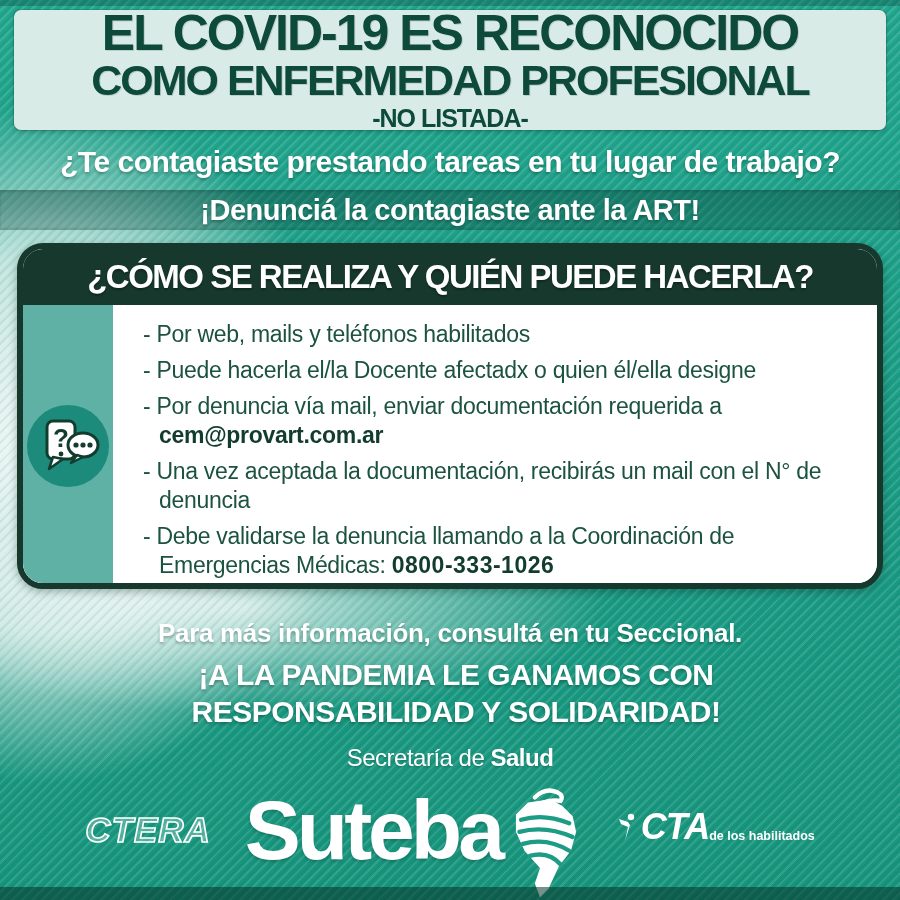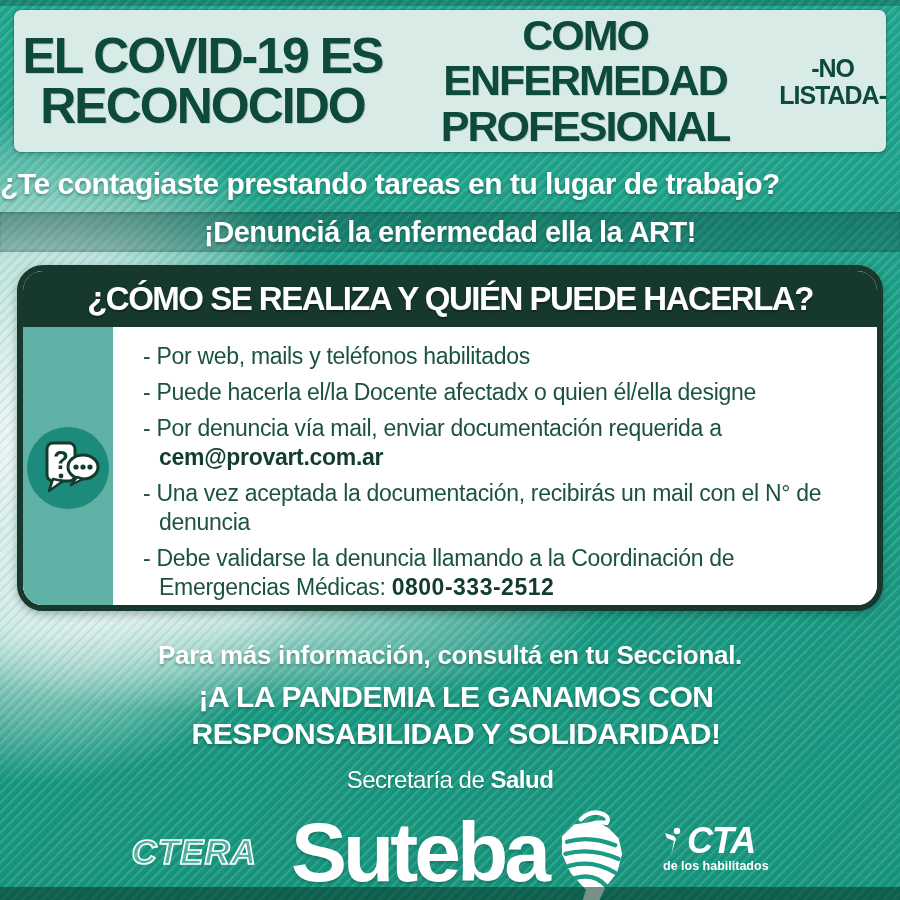--- a/index.html
+++ b/index.html
@@ -21,32 +21,32 @@
       rgba(0,0,0,0) 6px 7px);
   }
   .poster::after{
     content:"";position:absolute;top:0;left:0;right:0;height:6px;z-index:2;
     background:rgba(0,45,38,0.28);
   }
   .layer{position:relative;z-index:3;}
 
   
   .header-box{
-    margin:10px 14px 0;height:142px;border-radius:7px;background:#d8ebe6;
+    margin:10px 14px 0;height:120px;border-radius:7px;background:#d8ebe6;
     box-shadow:0 0 0 1px rgba(0,60,45,0.18), 0 2px 4px rgba(0,40,30,0.25);
-    display:flex;align-items:center;justify-content:center;
+    display:flex;flex-direction:column;align-items:center;justify-content:center;
     color:#0d4a39;text-align:center;
   }
   .header-box .l1{font-size:50px;font-weight:bold;letter-spacing:-2px;line-height:1.0;text-shadow:1px 1px 0 rgba(0,0,0,0.12);}
   .header-box .l2{font-size:43px;font-weight:bold;letter-spacing:-2px;line-height:1.05;text-shadow:1px 1px 0 rgba(0,0,0,0.12);}
   .header-box .l3{font-size:25px;font-weight:bold;letter-spacing:-1px;line-height:1.1;margin-top:2px;}
 
   
   .question{
-    margin-top:15px;text-align:left;color:#fff;font-size:30px;font-weight:bold;
+    margin-top:15px;text-align:center;color:#fff;font-size:30px;font-weight:bold;
     letter-spacing:-0.5px;text-shadow:0 2px 3px rgba(0,40,32,0.35);
   }
   .cta-band{
     margin-top:11px;height:40px;display:flex;align-items:center;justify-content:center;
     background:linear-gradient(180deg,rgba(8,55,47,0.38),rgba(8,55,47,0.26));
     box-shadow:inset 0 2px 2px rgba(0,0,0,0.12), inset 0 -2px 2px rgba(0,0,0,0.10);
   }
   .cta-band span{color:#fff;font-size:29px;font-weight:bold;letter-spacing:-0.5px;text-shadow:0 2px 3px rgba(0,40,32,0.35);}
 
   
@@ -87,21 +87,21 @@
   .ctera-logo{
     font-size:35px;font-weight:bold;font-style:italic;letter-spacing:1px;
     color:rgba(255,255,255,0.25);-webkit-text-stroke:1.6px #fff;
   }
   .suteba-logo{display:flex;align-items:center;}
   .suteba-logo .word{
     color:#fff;font-size:84px;font-weight:bold;letter-spacing:-4px;line-height:1;
     text-shadow:0 2px 3px rgba(0,40,32,0.25);
   }
   .suteba-map{width:86px;height:118px;margin-left:-4px;margin-top:26px;}
-  .cta-logo{display:flex;flex-direction:column;align-items:flex-start;margin-top:-6px;}
+  .cta-logo{display:flex;align-items:flex-end;margin-top:-6px;}
   .cta-top{display:flex;align-items:flex-end;}
   .cta-word{color:#fff;font-size:36px;font-weight:bold;font-style:italic;letter-spacing:-1px;line-height:0.9;}
   .cta-figure{width:22px;height:30px;margin-right:2px;}
   .cta-sub{color:#fff;font-size:12.5px;font-weight:bold;margin-top:2px;}
 
   .bottom-bar{
     position:absolute;bottom:0;left:0;right:0;height:13px;z-index:4;
     background:rgba(7,52,42,0.55);
   }
 </style>
@@ -113,21 +113,21 @@
 
     <div class="header-box">
       <div class="l1">EL COVID-19 ES RECONOCIDO</div>
       <div class="l2">COMO ENFERMEDAD PROFESIONAL</div>
       <div class="l3">-NO LISTADA-</div>
     </div>
 
     <div class="question">¿Te contagiaste prestando tareas en tu lugar de trabajo?</div>
 
     <div class="cta-band">
-      <span>¡Denunciá la enfermedad ella la ART!</span>
+      <span>¡Denunciá la contagiaste ante la ART!</span>
     </div>
 
     <div class="card">
       <div class="card-header">
         <span>¿CÓMO SE REALIZA Y QUIÉN PUEDE HACERLA?</span>
       </div>
       <div class="card-body">
         <div class="side-strip">
           <svg class="bubble-badge" viewBox="0 0 82 82">
             <circle cx="41" cy="41" r="41" fill="#1d8b7b"></circle>
@@ -152,21 +152,21 @@
             <span>- Puede hacerla el/la Docente afectadx o quien él/ella designe</span>
           </li>
           <li>
             <span>- Por denuncia vía mail, enviar documentación requerida a</span>
             <span class="b-block">cem@provart.com.ar</span>
           </li>
           <li>
             <span>- Una vez aceptada la documentación, recibirás un mail con el N° de denuncia</span>
           </li>
           <li>
-            <span>- Debe validarse la denuncia llamando a la Coordinación de Emergencias Médicas: </span><span class="b-inline">0800-333-2512</span>
+            <span>- Debe validarse la denuncia llamando a la Coordinación de Emergencias Médicas: </span><span class="b-inline">0800-333-1026</span>
           </li>
         </ul>
       </div>
     </div>
 
     <div class="info-line">Para más información, consultá en tu Seccional.</div>
 
     <div class="slogan">
       <div>¡A LA PANDEMIA LE GANAMOS CON</div>
       <div>RESPONSABILIDAD Y SOLIDARIDAD!</div>

